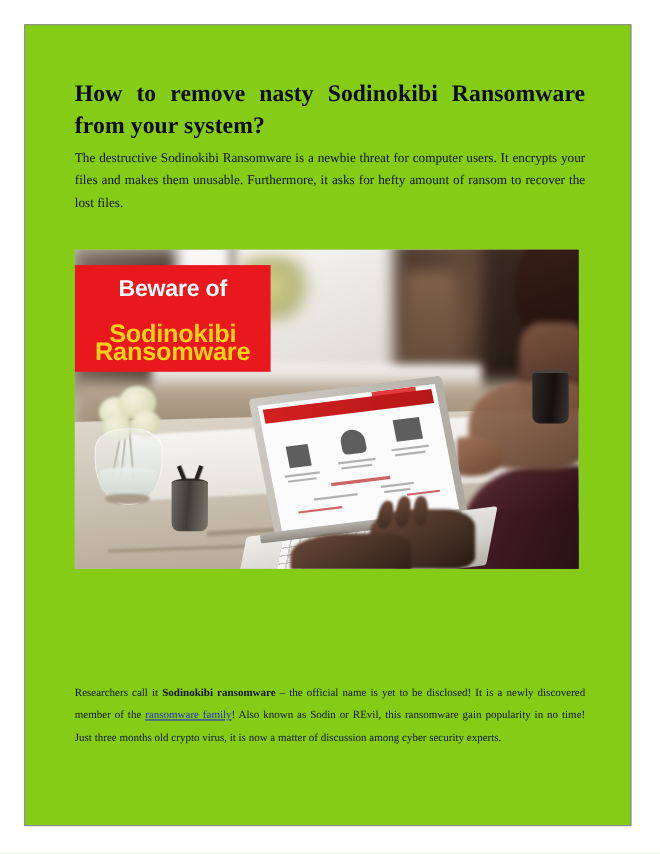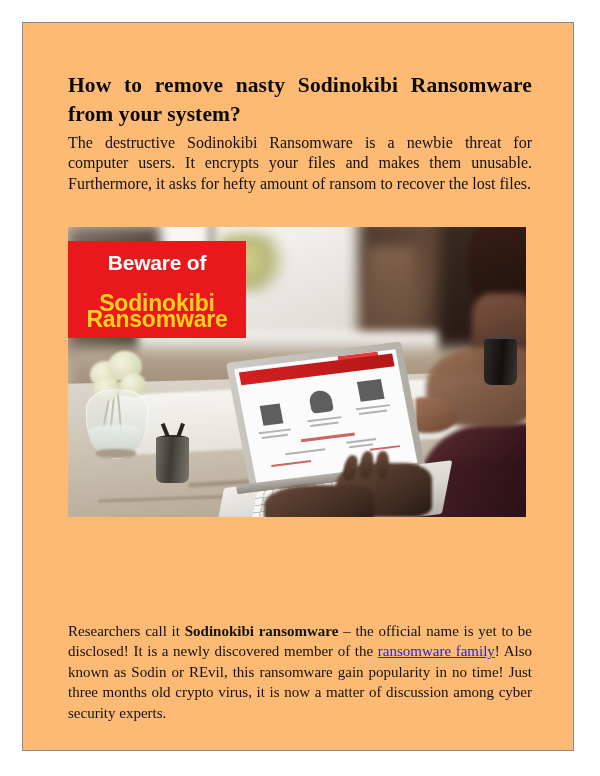--- a/index.html
+++ b/index.html
@@ -15,21 +15,21 @@
   }
 
   
   #page-sheet {
     position: absolute;
     left: 22px;
     top: 22px;
     width: 552px;
     height: 729px;
     border: 1px solid #8a8a8a;
-    background: #fdba74;
+    background: #84cc16;
     box-sizing: border-box;
   }
 
   #page-inner {
     position: absolute;
     left: 45px;
     top: 0;
     width: 464px;
     height: 100%;
   }
@@ -49,21 +49,21 @@
     text-align-last: left;
     letter-spacing: .1px;
   }
 
   .intro-para {
     position: absolute;
     left: 0;
     top: 110px;
     width: 464px;
     margin: 0;
-    font-size: 16px;
+    font-size: 12px;
     line-height: 20.4px;
     color: #121212;
     text-align: justify;
     text-align-last: left;
   }
 
   .section-heading {
     position: absolute;
     left: 0;
     top: 565px;
@@ -74,21 +74,21 @@
     font-weight: bold;
     color: #0a0a0a;
   }
 
   .body-para {
     position: absolute;
     left: 0;
     top: 598px;
     width: 464px;
     margin: 0;
-    font-size: 15px;
+    font-size: 10px;
     line-height: 20.4px;
     color: #121212;
     text-align: justify;
     text-align-last: left;
   }
   .body-para b { font-weight: bold; }
   .inline-link {
     color: #2526cf;
     text-decoration: underline;
   }

